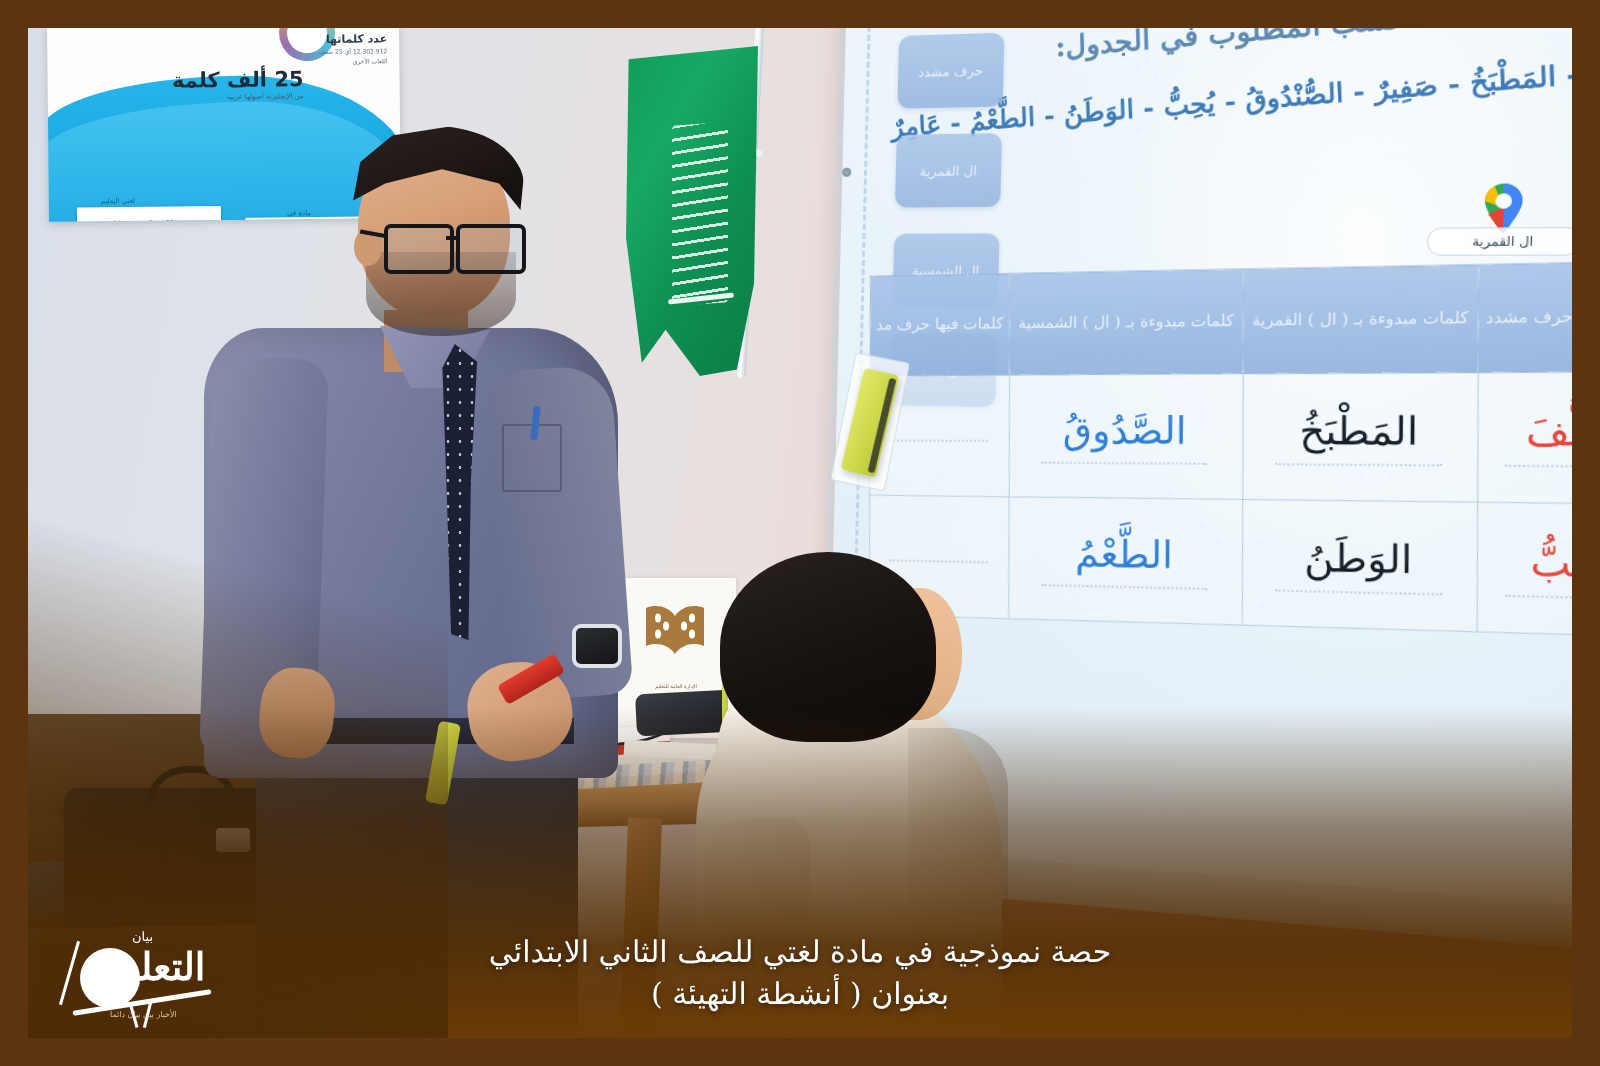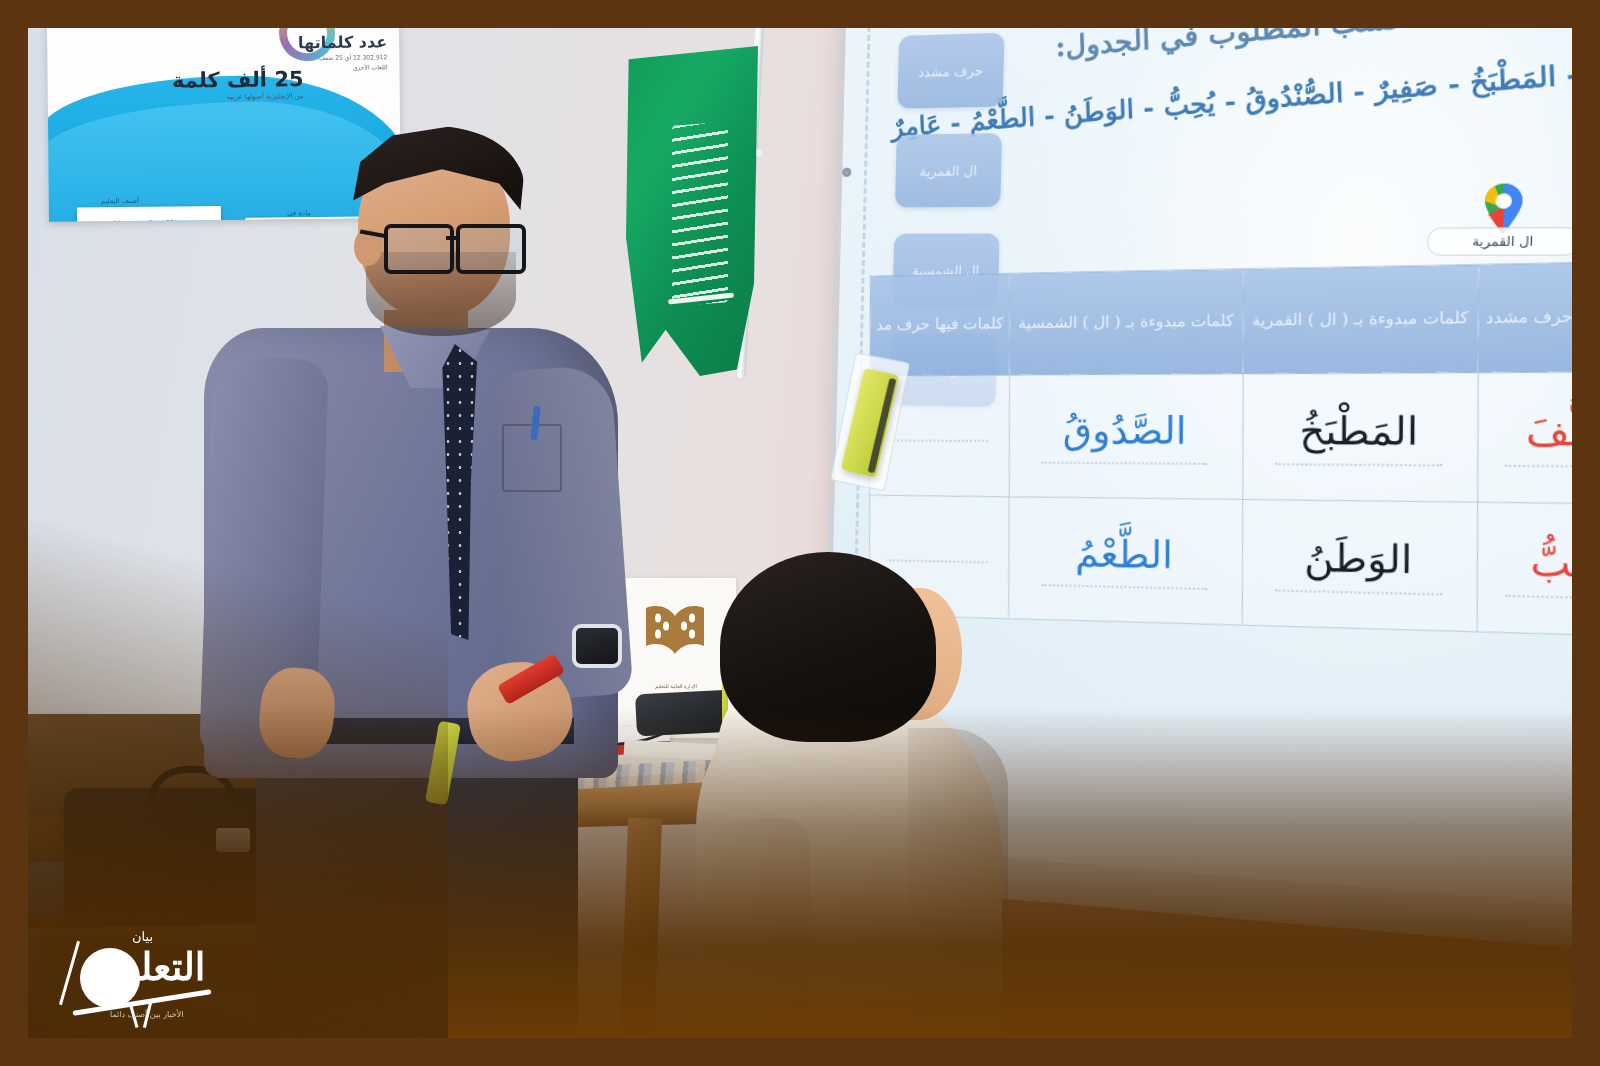--- a/index.html
+++ b/index.html
@@ -34,21 +34,21 @@
   .poster .wave{position:absolute;left:-8px;top:52px;width:372px;height:170px;
         background:linear-gradient(180deg,#27b6ea 0%,#15a5e0 60%,#1296d4 100%);
         border-radius:60% 52% 0 0/62px 118px 0 0;}
   .poster .wave2{position:absolute;left:-8px;top:78px;width:372px;height:150px;
         background:linear-gradient(180deg,#5fd0f5 0%,#2bb9ee 100%);
         border-radius:62% 48% 0 0/58px 108px 0 0;opacity:.55;}
   .poster-badge{position:absolute;left:232px;top:-18px;width:56px;height:56px;border-radius:50%;
         background:conic-gradient(#e8b33a,#3bb7d8,#8e5ea8,#e8b33a);opacity:.9;}
   .poster-badge-in{position:absolute;left:240px;top:-10px;width:40px;height:40px;border-radius:50%;background:#fff;}
   .p-head{position:absolute;right:12px;top:10px;text-align:right;direction:rtl;}
-  .p-head .t1{font-size:16px;color:#2b3b4d;font-weight:bold;letter-spacing:.3px;}
+  .p-head .t1{font-size:11px;color:#2b3b4d;font-weight:bold;letter-spacing:.3px;}
   .p-head .t2{font-size:6px;color:#5e6d7c;line-height:1.35;margin-top:2px;}
   .p-mid{position:absolute;right:96px;top:44px;text-align:right;direction:rtl;}
   .p-mid .t1{font-size:21px;color:#1d2b3b;font-weight:bold;}
   .p-mid .t2{font-size:7px;color:#4c5b6a;margin-top:1px;}
   .namecard{position:absolute;left:28px;bottom:-26px;width:144px;height:40px;background:#fff;
         box-shadow:0 1px 4px rgba(0,0,0,.25);display:flex;align-items:center;justify-content:center;}
   .namecard span{font-size:15px;color:#14324d;direction:rtl;font-family:"DejaVu Serif",serif;}
   .namelbl{position:absolute;left:52px;bottom:16px;font-size:7px;color:#1a5f86;direction:rtl;}
   .namecard2{position:absolute;left:196px;bottom:-30px;width:116px;height:32px;background:#fff;border-radius:2px;
         display:flex;align-items:center;justify-content:center;box-shadow:0 1px 4px rgba(0,0,0,.2);}
@@ -296,21 +296,21 @@
       <div class="wave2"></div>
       <div class="p-head">
         <div class="t1">عدد كلماتها</div>
         <div class="t2">12.302.912 أي 25 ضعف</div>
         <div class="t2">اللغات الأخرى</div>
       </div>
       <div class="p-mid">
         <div class="t1">25 ألف كلمة</div>
         <div class="t2">من الإنجليزية أصولها عربية</div>
       </div>
-      <div class="namelbl">أصنف التعليم</div>
+      <div class="namelbl">لغتي التعليم</div>
       <div class="namecard">
         <span>عبدالفتاح صالح</span>
       </div>
       <div class="namelbl2">مادة في</div>
       <div class="namecard2">
         
       </div>
     </div>
 
     <div class="flagpole"></div>
@@ -461,26 +461,30 @@
       <div class="t-watch"></div>
       <div class="t-hand-r"></div>
       <div class="t-hand-l"></div>
       <div class="t-marker"></div>
       <div class="t-marker2"></div>
     </div>
 
     <div class="vignette"></div>
     <div class="vignette-left"></div>
 
+    <div class="caption">
+      <div class="l1">حصة  نموذجية في مادة لغتي للصف الثاني الابتدائي</div>
+      <div class="l2">بعنوان ( أنشطة التهيئة )</div>
+    </div>
 
     <div class="wm">
       <div class="mast"></div>
       <div class="dish"></div>
       <div class="bar"></div>
       <div class="tri1"></div>
       <div class="tri2"></div>
       <div class="ar-small">بيان</div>
       <div class="ar-big">التعليم</div>
-      <div class="ar-tag">الأخبار بين أصنف دائماً</div>
+      <div class="ar-tag">الأخبار بين بيان دائماً</div>
     </div>
 
   </div>
 </div>
 
 </body></html>

